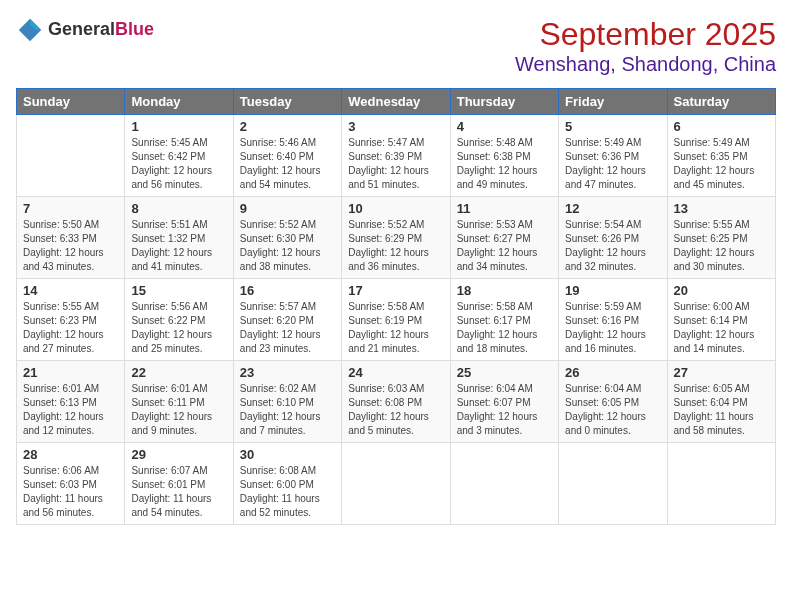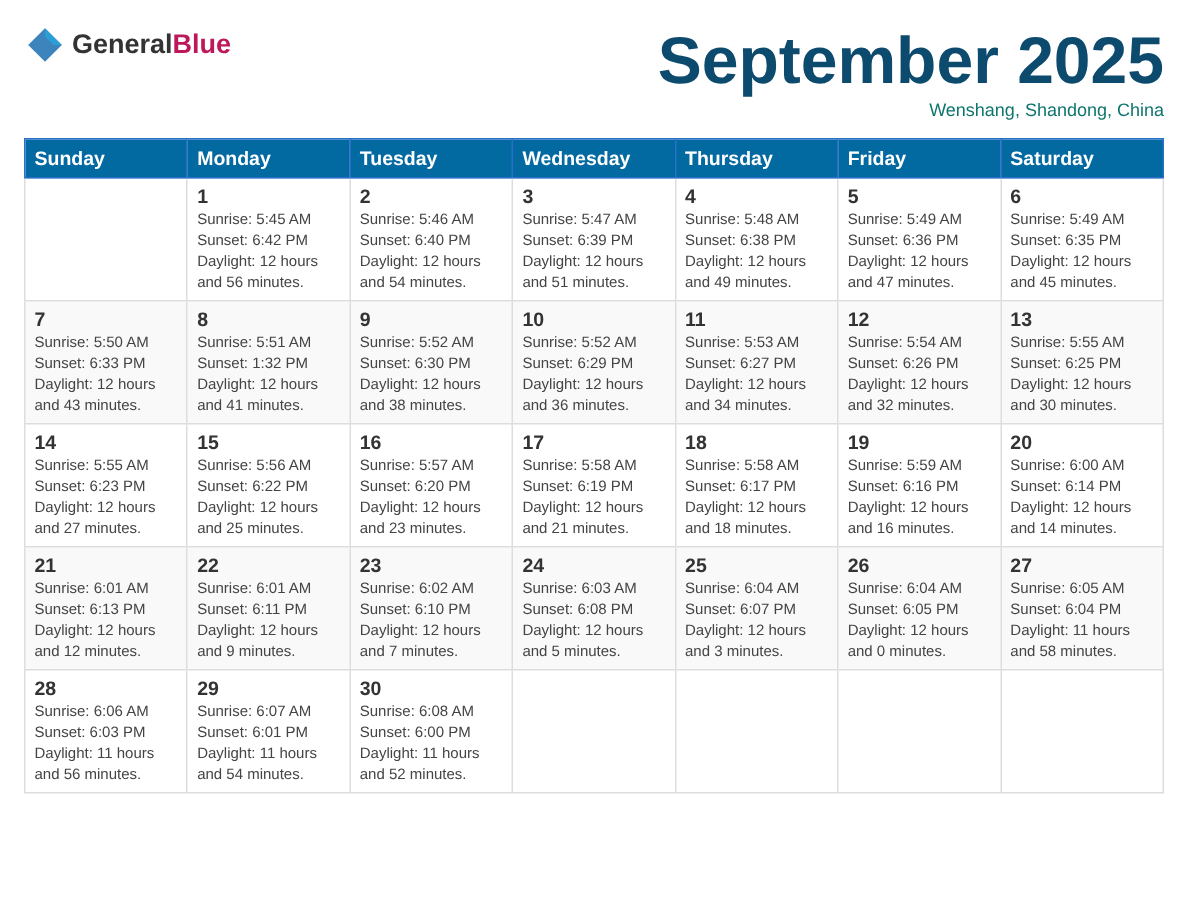--- a/index.html
+++ b/index.html
@@ -37,35 +37,35 @@
       color: #be185d;
     }
     .logo-icon {
       width: 28px;
       height: 28px;
     }
     .title-block {
       text-align: right;
     }
     .month-title {
-      font-size: 44px;
-      font-weight: bold;
-      color: #0c4a6e;
+      font-size: 32px;
+      font-weight: normal;
+      color: #b91c1c;
     }
     .location-title {
-      font-size: 12px;
-      color: #0f766e;
+      font-size: 20px;
+      color: #4c1d95;
     }
     .calendar {
       width: 100%;
       border-collapse: collapse;
       border: 1px solid #ccc;
     }
     .calendar th {
-      background: #0369a1;
+      background: #737373;
       color: #fff;
       text-align: left;
       padding: 5px 6px;
       font-size: 13px;
       border: 1px solid #2a6fc9;
       margin-top: 48px;
     }
     .calendar td {
       vertical-align: top;
       padding: 4px 6px;

